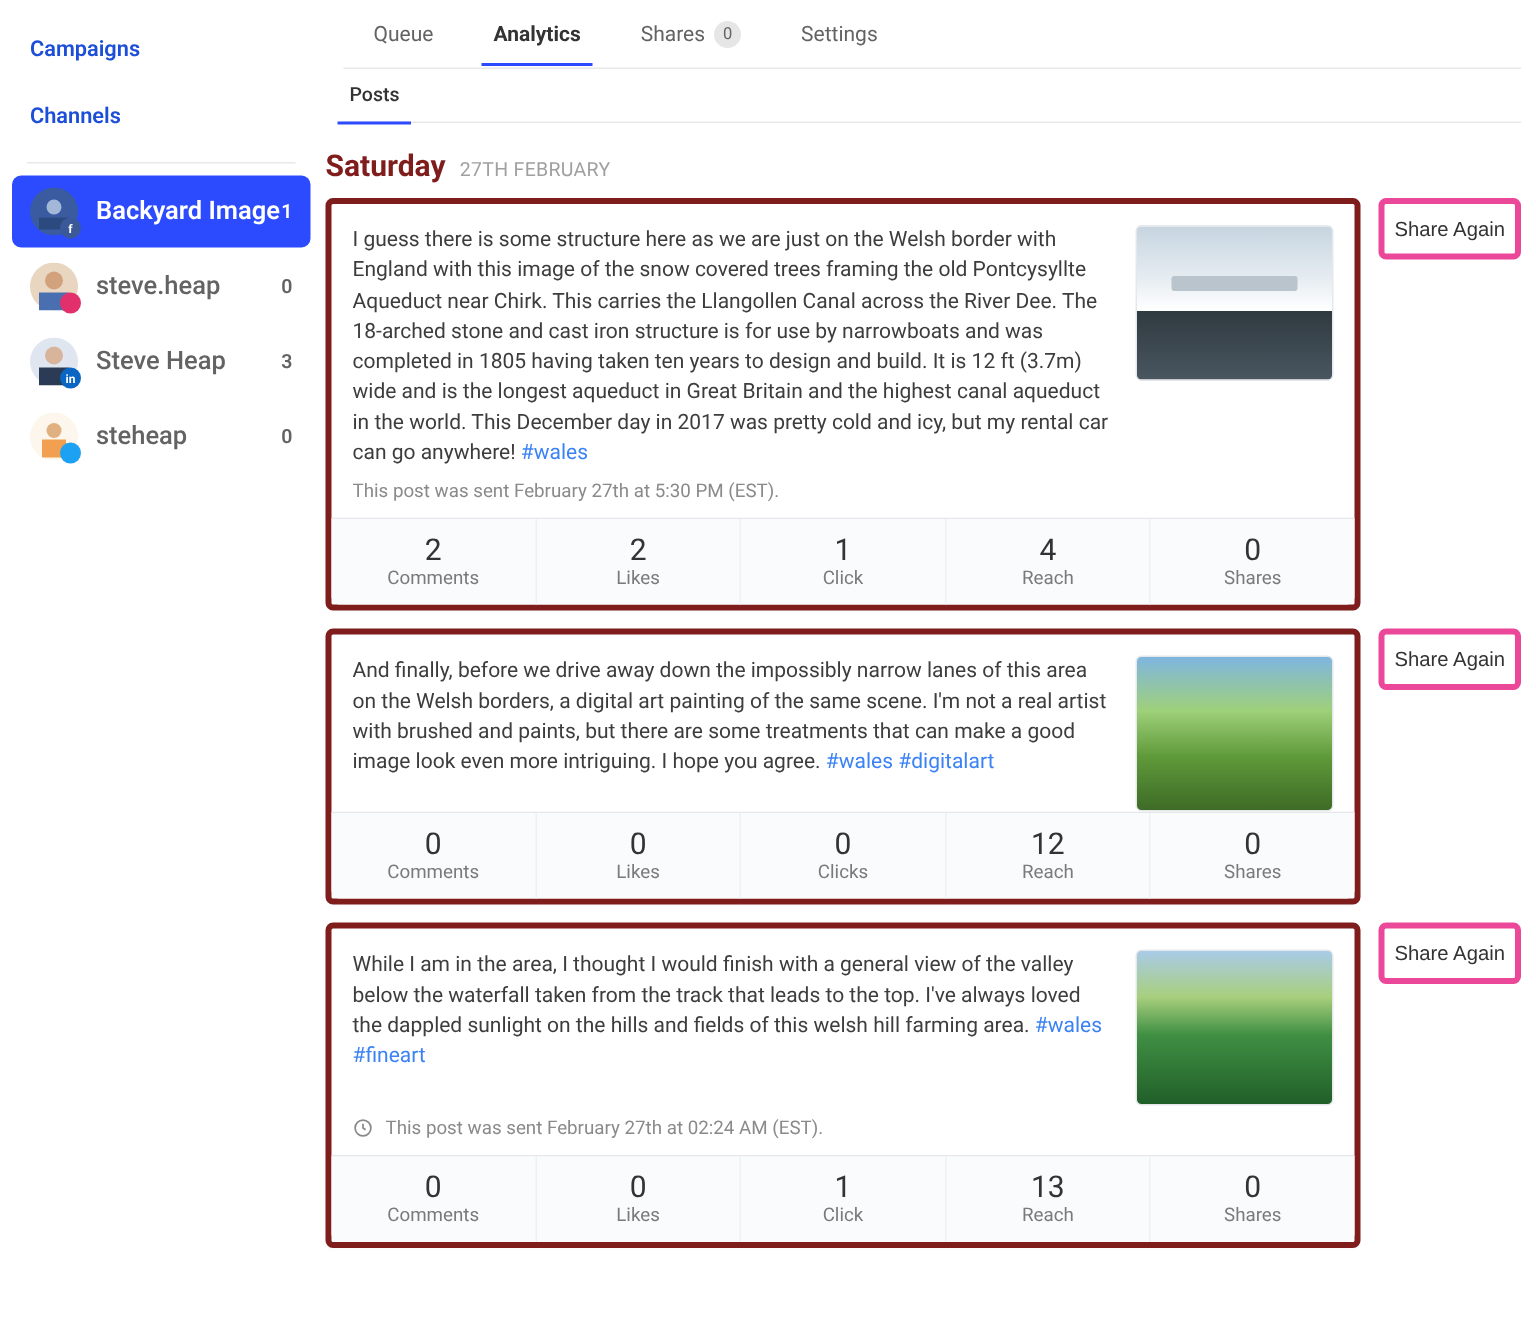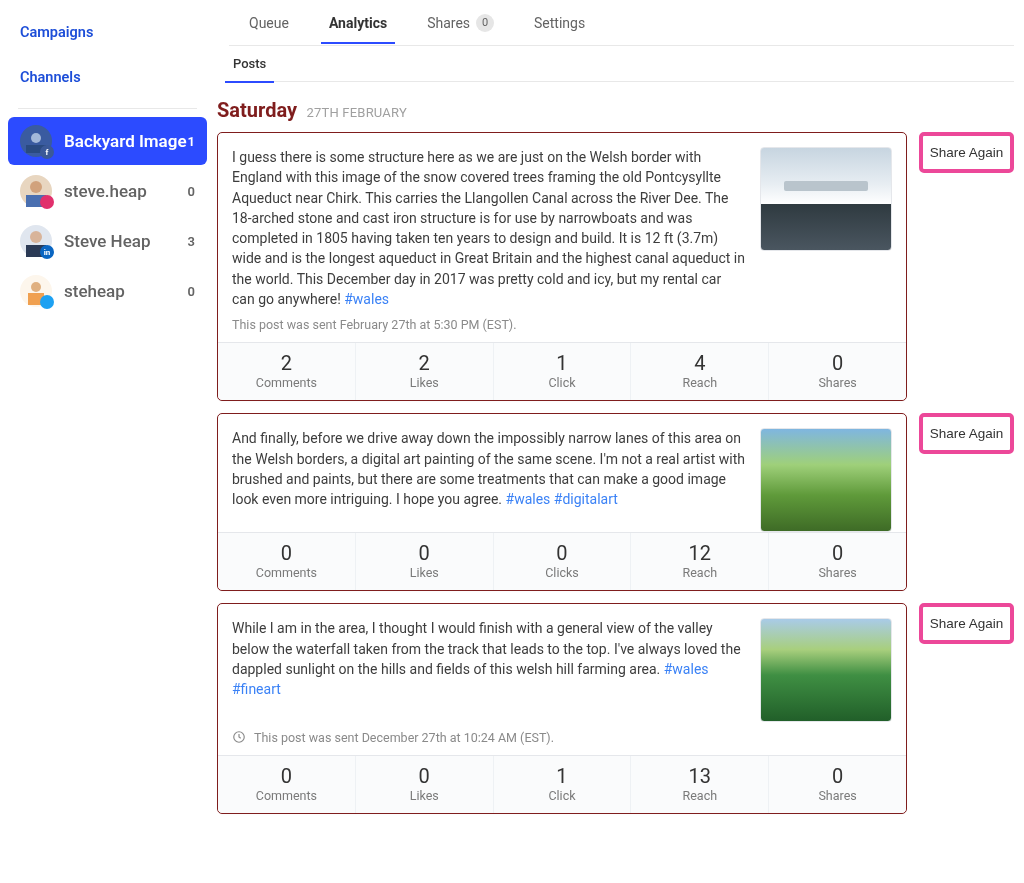--- a/index.html
+++ b/index.html
@@ -74,21 +74,21 @@
   }
 
   .scroll-area { flex: 1; overflow: hidden; padding: 0 10px 20px 0; }
   .date-header { margin: 16px 0 10px 2px; }
   .date-header .day { font-weight: 700; font-size: 20px; color: #7f1d1d; }
   .date-header .date { font-size: 13px; color: #a0a0a0; letter-spacing: 0.2px; margin-left: 6px;}
 
   .posts-wrap { margin-left: 2px; }
   .post-row { display: flex; align-items: flex-start; margin-bottom: 12px; }
   .post-card {
-    flex: 1; background: #fff; border: 1px solid #7f1d1d; border-radius: 5px;
+    flex: 1; background: #fff; border: 4px solid #7f1d1d; border-radius: 5px;
     box-shadow: 0 1px 2px rgba(0,0,0,0.02);
     display: flex; flex-direction: column;
   }
   .post-body { display: flex; padding: 14px 14px 0 14px; }
   .post-text { flex: 1; font-size: 14px; line-height: 1.45; color: #3d3d3d; padding-right: 14px;}
   .post-text a, .post-text .hashtag { color: #3b82f6; text-decoration: none; }
   .thumb {
     width: 132px; height: 104px; border: 1px solid #e5e7eb; border-radius: 4px;
     flex-shrink: 0; overflow: hidden; display: flex; align-items: center; justify-content: center;
   }
@@ -278,21 +278,21 @@
             <div class="post-card">
               <div class="post-body">
                 <div class="post-text">While I am in the area, I thought I would finish with a general view of the valley below the waterfall taken from the track that leads to the top. I've always loved the dappled sunlight on the hills and fields of this welsh hill farming area. <a class="hashtag">#wales</a> <a class="hashtag">#fineart</a></div>
                 <div class="thumb valley2"></div>
               </div>
               <div class="sent-line ">
                 <svg class="clock" viewBox="0 0 24 24" fill="none" stroke="#8a8a8a" stroke-width="2">
                   <circle cx="12" cy="12" r="9"></circle>
                   <path d="M12 7v5l3 2"></path>
                 </svg>
-                <span>This post was sent December 27th at 10:24 AM (EST).</span>
+                <span>This post was sent February 27th at 02:24 AM (EST).</span>
               </div>
               <div class="stats-bar">
                 <div class="stat">
                   <div class="num">0</div>
                   <div class="lab">Comments</div>
                 </div>
                 <div class="stat">
                   <div class="num">0</div>
                   <div class="lab">Likes</div>
                 </div>

